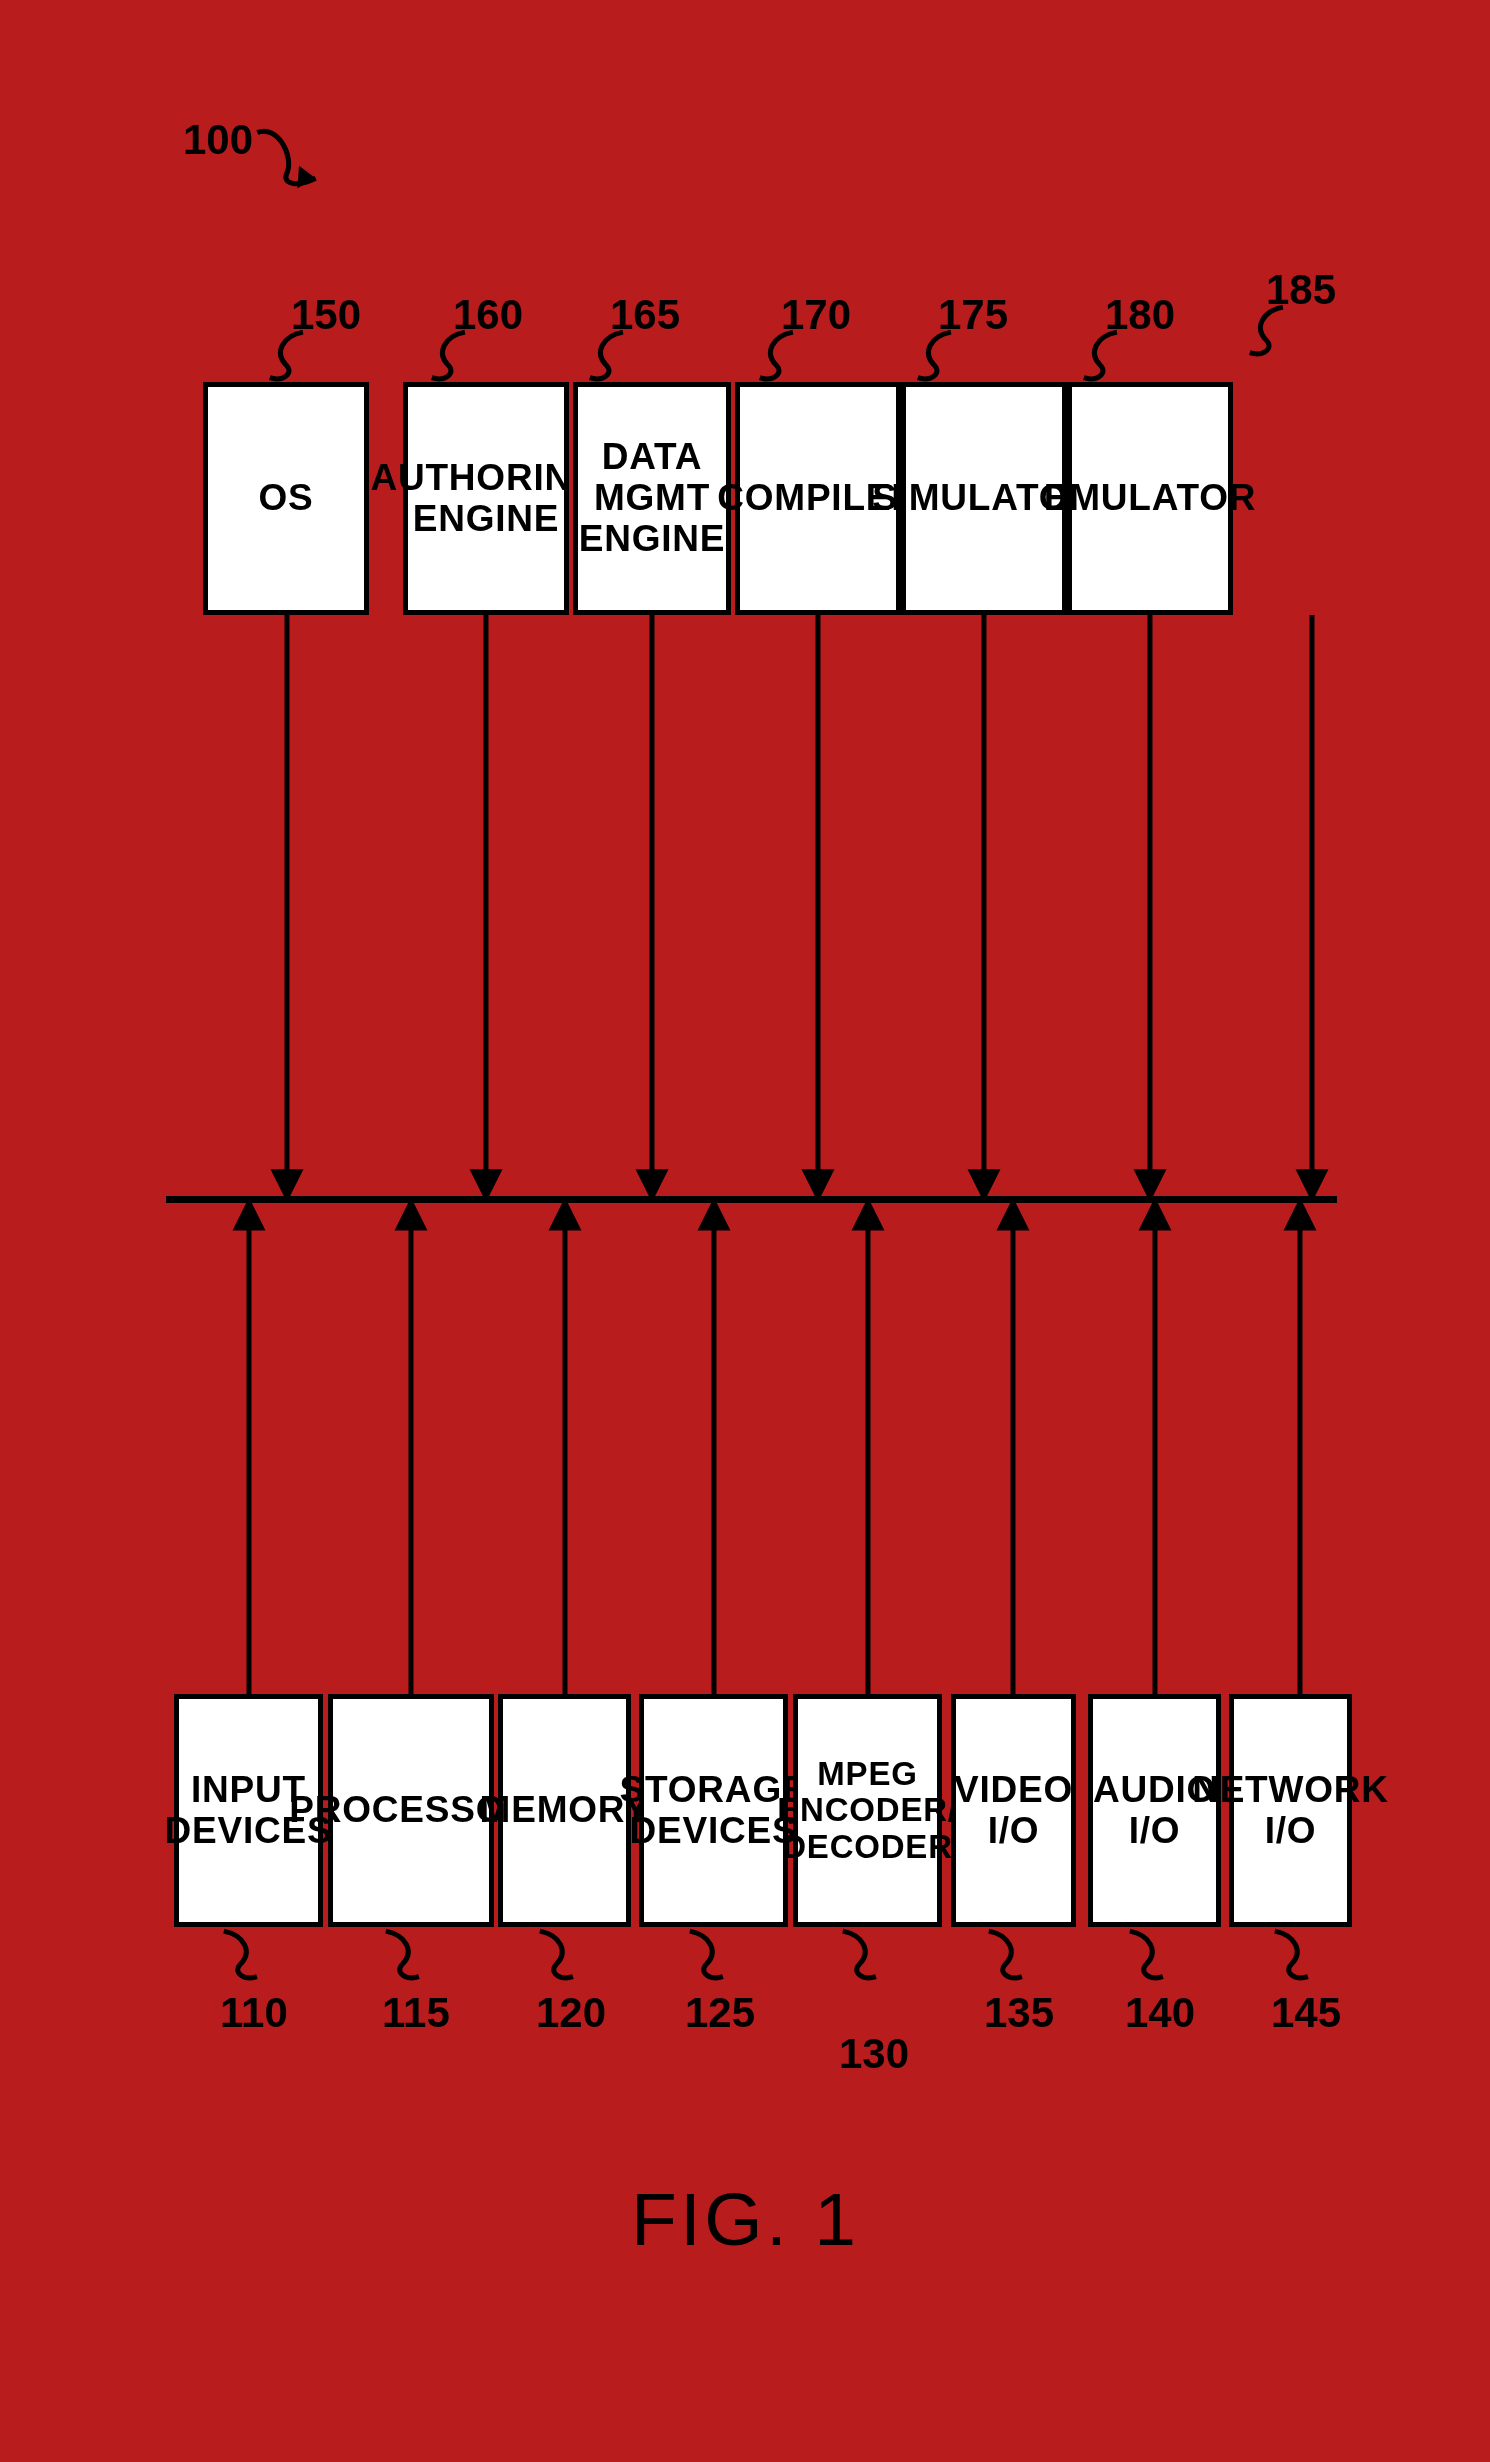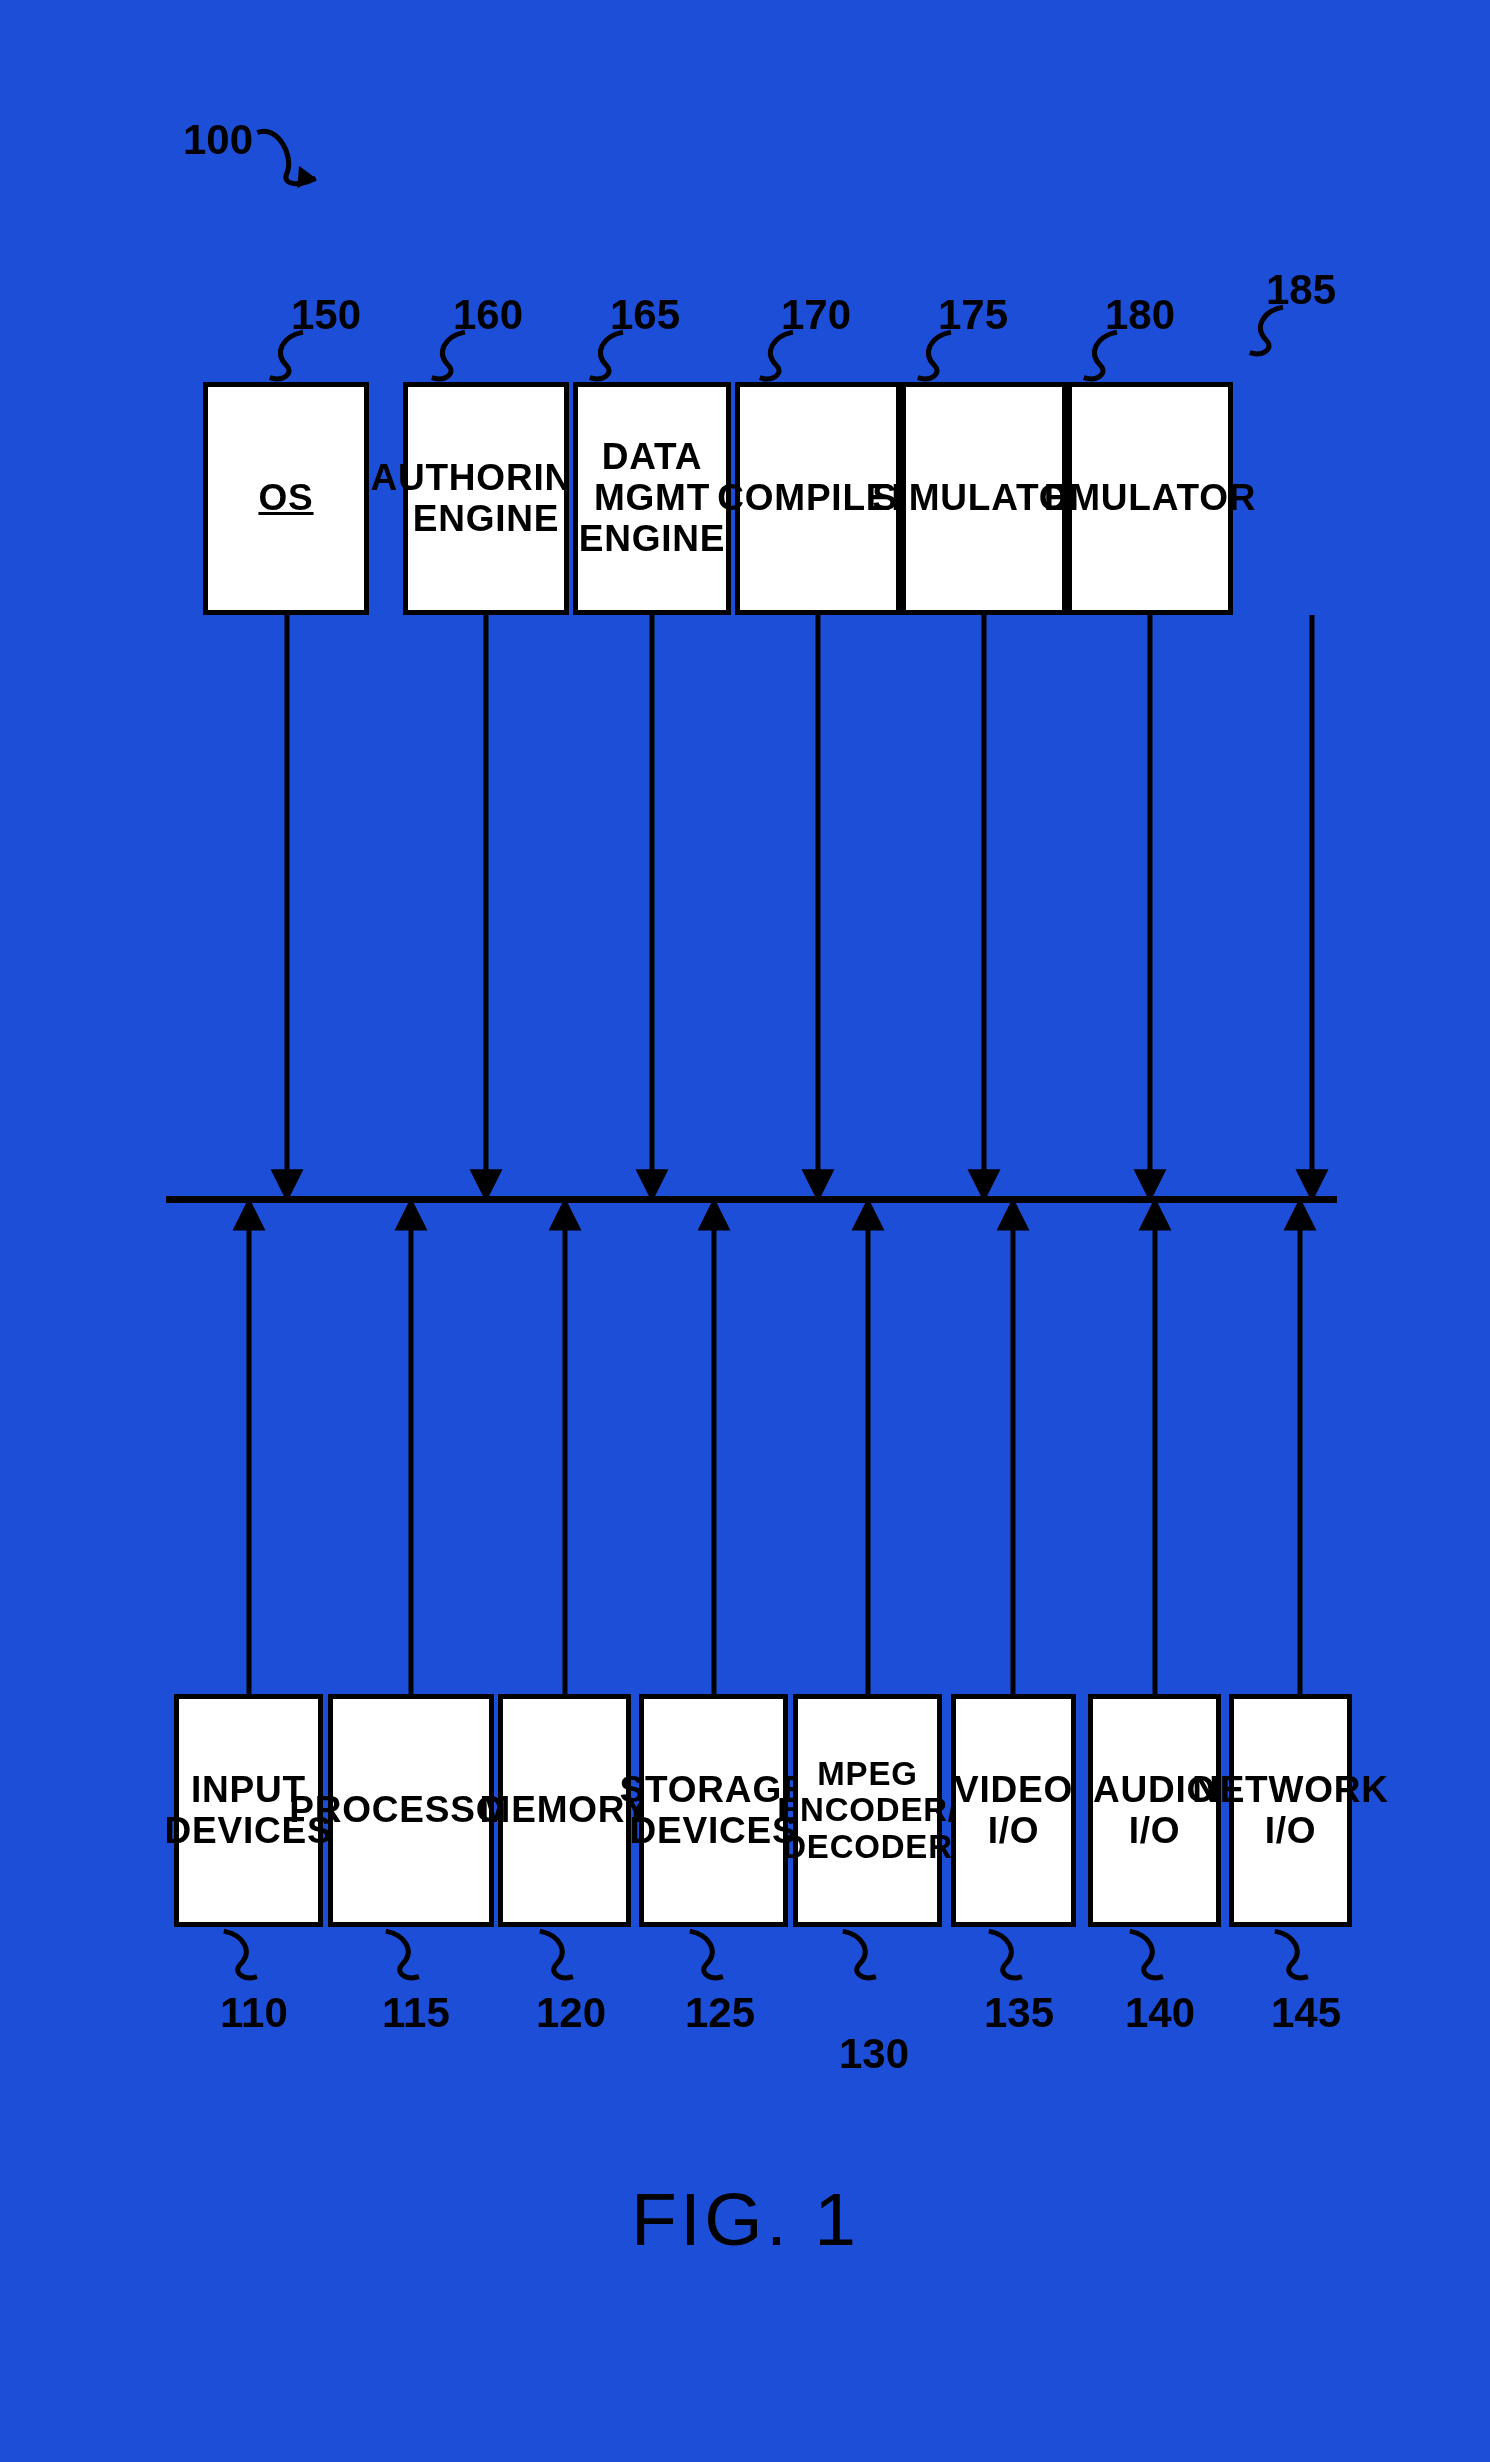--- a/index.html
+++ b/index.html
@@ -4,21 +4,21 @@
 <style>
   html, body {
     margin: 0;
     padding: 0;
     background: #ffffff;
   }
   .canvas {
     position: relative;
     width: 1491px;
     height: 2462px;
-    background: #1d4ed8;
+    background: #b91c1c;
     font-family: "Arial Narrow", Arial, Helvetica, sans-serif;
     font-stretch: condensed;
     color: #000;
   }
   .box {
     position: absolute;
     border: 5px solid #000;
     display: flex;
     align-items: center;
     justify-content: center;
@@ -69,21 +69,21 @@
     <path d="M10 15 C 35 5, 55 45, 45 65 C 40 78, 60 80, 80 70"></path>
     <polygon points="80,70 60,55 58,82" fill="#000" stroke="none"></polygon>
   </svg>
 
   <div class="bus" style="left:166px; top:1196px; width:1171px; height:6.6px;"></div>
 
   <div class="ref" style="left:291px; top:291px;">150</div>
   <svg class="squig" style="left:249px; top:328px; width:83px; height:58px;" viewBox="0 0 100 70" width="83" height="58">
       <path d="M65 5 C 40 10, 30 30, 45 45 C 55 55, 40 65, 25 60"></path>
     </svg>
-  <div class="box" style="left:203px; top:382px; width:166px; height:233px;text-decoration:underline;">
+  <div class="box" style="left:203px; top:382px; width:166px; height:233px;">
       <span>OS</span>
     </div>
   <svg class="arrow" style="left:266px; top:615px; width:42px; height:590px;" viewBox="0 0 50 710" width="42" height="590">
       <line x1="25" y1="0" x2="25" y2="680"></line>
       <polygon points="25,700 10,670 40,670"></polygon>
     </svg>
 
   <div class="ref" style="left:453px; top:291px;">160</div>
   <svg class="squig" style="left:411px; top:328px; width:83px; height:58px;" viewBox="0 0 100 70" width="83" height="58">
       <path d="M65 5 C 40 10, 30 30, 45 45 C 55 55, 40 65, 25 60"></path>

